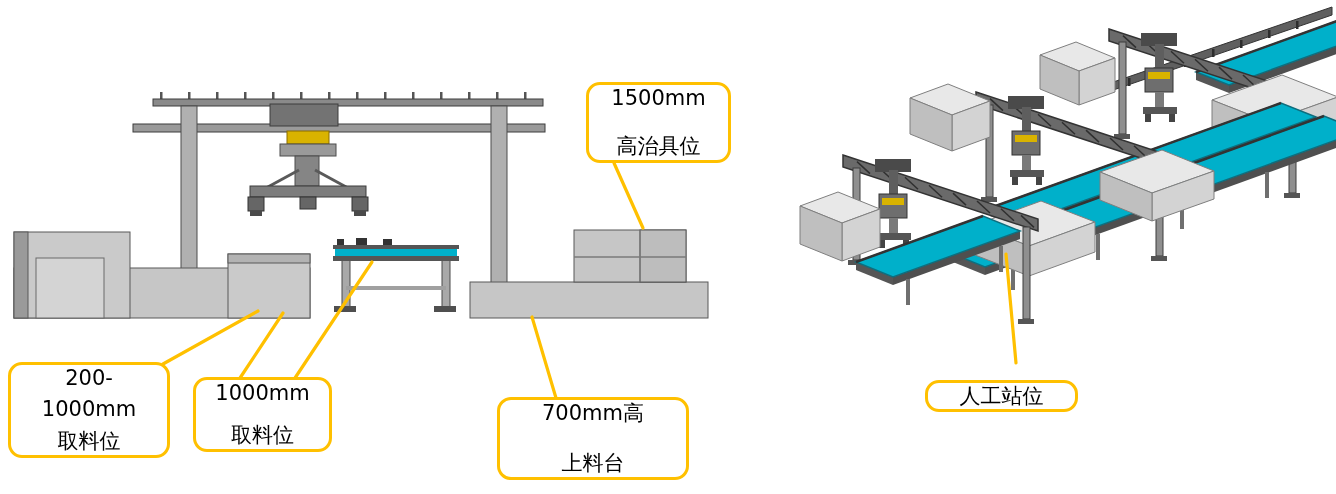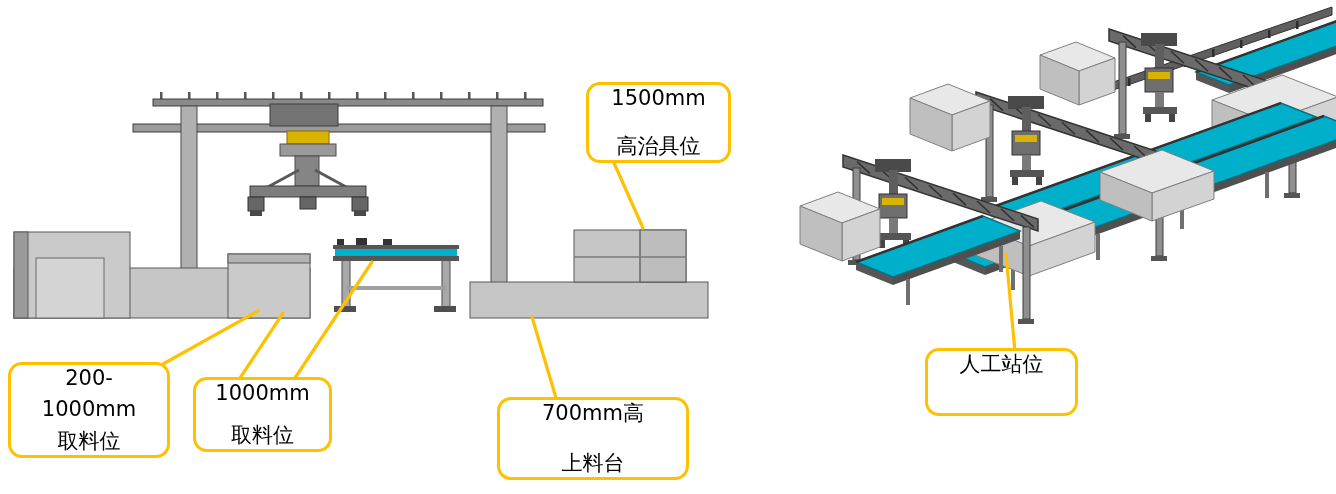--- a/index.html
+++ b/index.html
@@ -10,21 +10,21 @@
   .callout{
     position:absolute;background:#ffffff;border:3.5px solid #FFC000;border-radius:14px;
     display:flex;flex-direction:column;align-items:center;justify-content:space-between;
     font-size:21px;line-height:1.3;color:#000;text-align:center;font-weight:400;
   }
   .callout .cline{white-space:nowrap}
   .c1{left:8px;top:362px;width:162px;height:96px}
   .c2{left:193px;top:377px;width:139px;height:75px}
   .c3{left:586px;top:82px;width:145px;height:81px}
   .c4{left:497px;top:397px;width:192px;height:83px}
-  .c5{left:925px;top:348px;width:153px;height:68px}
+  .c5{left:925px;top:380px;width:153px;height:32px}
 </style>
 </head>
 <body>
 
 <div class="canvas">
 
 <svg class="scene" width="1336" height="494" viewBox="0 0 1336 494">
 
   <defs>
     <g id="gantry-unit">

